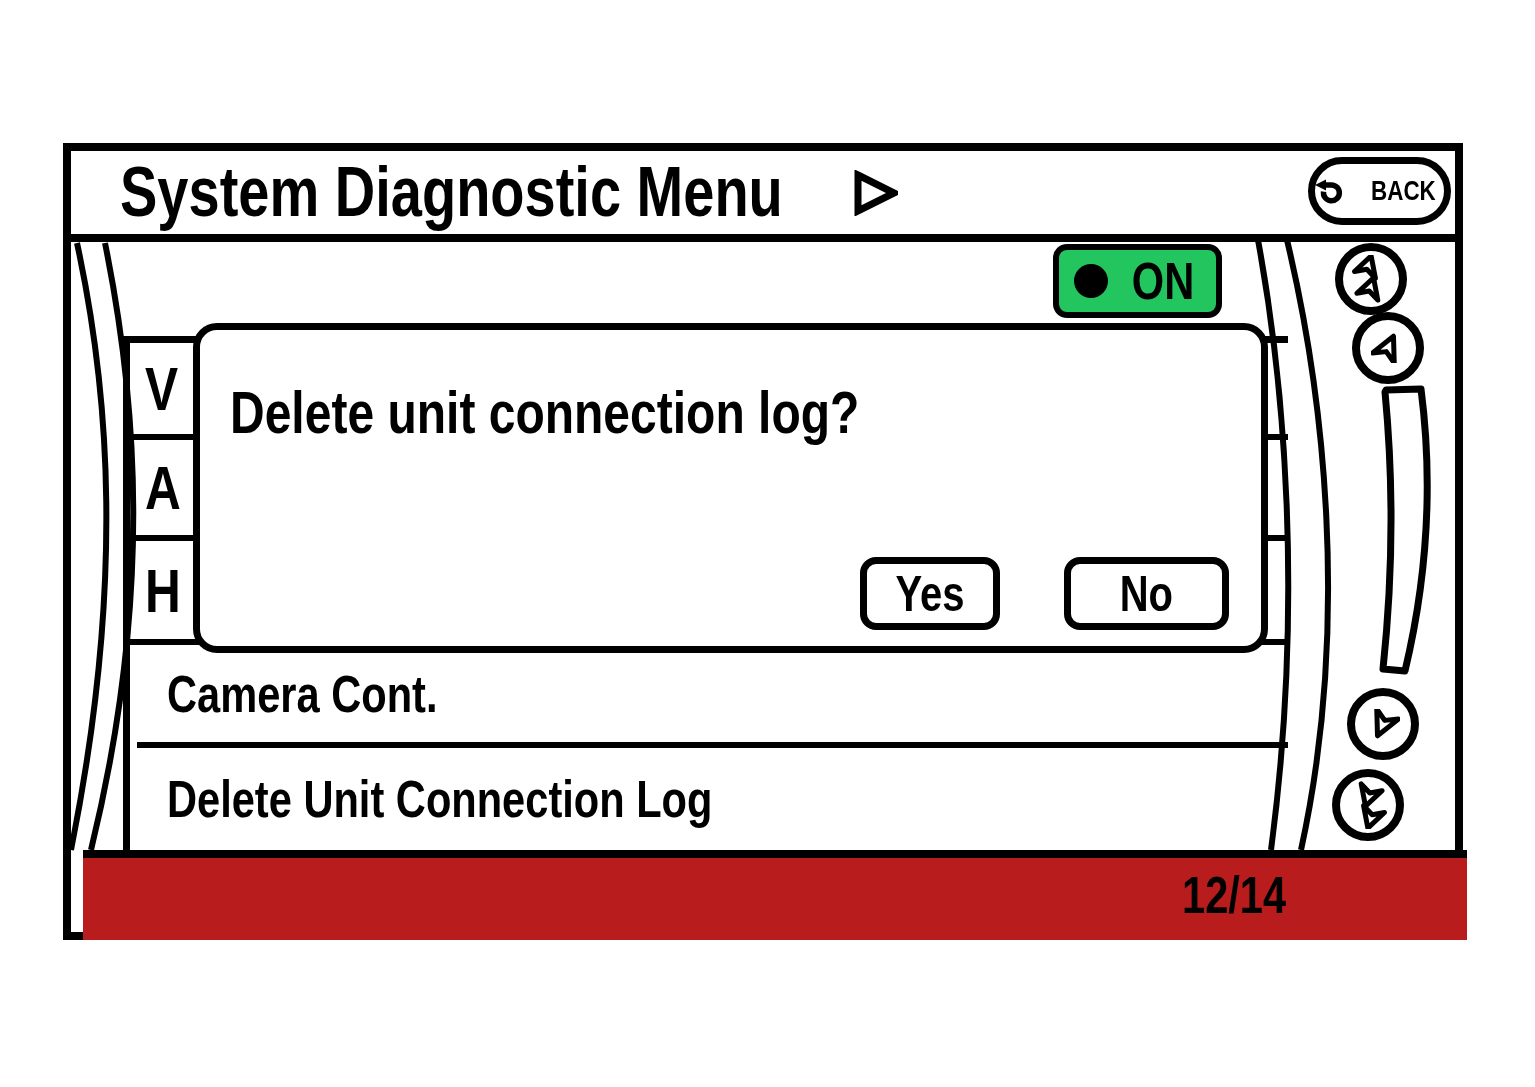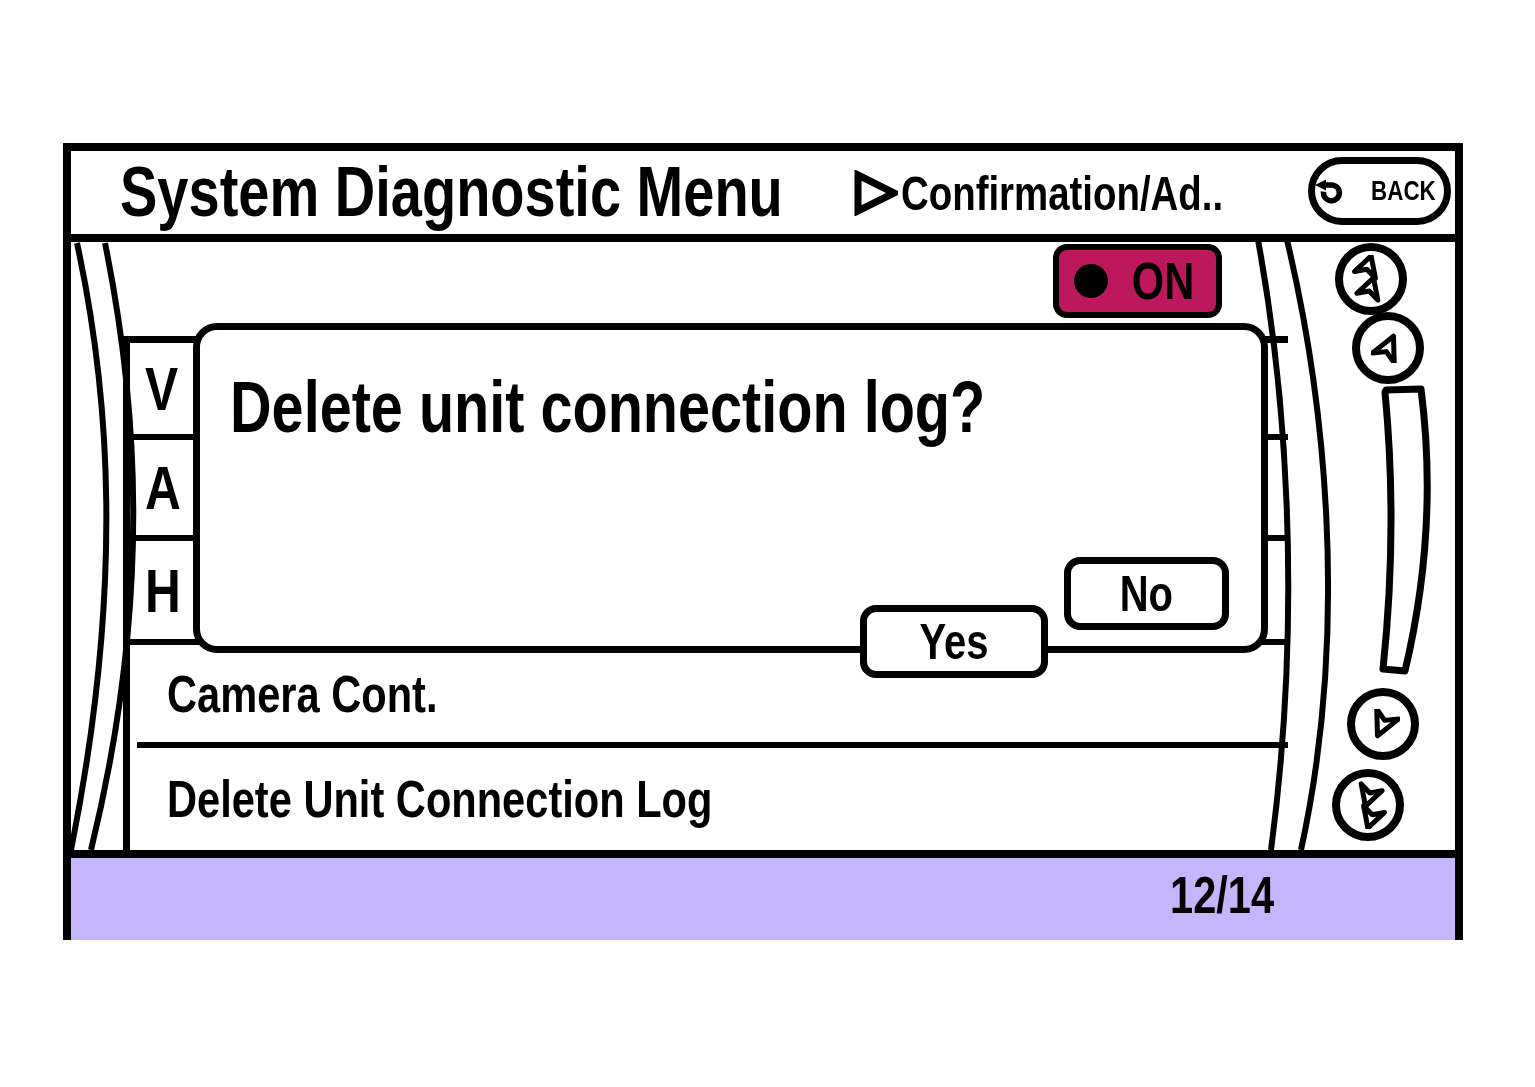--- a/index.html
+++ b/index.html
@@ -17,21 +17,21 @@
   .title-main{position:absolute;left:49px;top:0;height:68px;line-height:83px;font-size:70px;}
   .crumb-tri{position:absolute;left:781px;top:19px;width:46px;height:46px;}
   .title-sub{position:absolute;left:830px;top:0;height:83px;line-height:86px;font-size:48px;}
   .back-btn{position:absolute;left:1237px;top:6px;width:143px;height:68px;border:7px solid #000;
             border-radius:36px;box-sizing:border-box;background:#fff;display:flex;align-items:center;
             justify-content:center;gap:20px;}
   .back-label{font-size:28px;letter-spacing:0px;}
 
   
   .on-btn{position:absolute;left:982px;top:93px;width:169px;height:74px;border:6px solid #000;
-          border-radius:14px;box-sizing:border-box;background:#be185d;display:flex;align-items:center;
+          border-radius:14px;box-sizing:border-box;background:#22c55e;display:flex;align-items:center;
           justify-content:center;gap:16px;z-index:3;}
   .on-dot{width:34px;height:34px;border-radius:50%;background:#000;}
   .on-label{font-size:52px;line-height:1;}
 
   
   .list{position:absolute;left:52px;top:185px;width:1165px;height:514px;border-top:7px solid #000;
         border-left:7px solid #000;box-sizing:border-box;z-index:1;background:#fff;}
   .row{box-sizing:border-box;border-bottom:6px solid #000;display:flex;align-items:center;background:#fff;}
   .row.letter{padding-left:15px;font-size:62px;}
   .row.item{padding-left:30px;font-size:52px;margin-left:7px;}
@@ -45,48 +45,45 @@
   .circle-btn{position:absolute;width:72px;height:72px;border:8px solid #000;border-radius:50%;
               box-sizing:border-box;background:#fff;z-index:3;display:flex;align-items:center;justify-content:center;}
   .cb-dblup{left:1264px;top:92px;}
   .cb-up{left:1281px;top:161px;}
   .cb-down{left:1276px;top:537px;}
   .cb-dbldown{left:1261px;top:618px;}
 
   
   .dialog{position:absolute;left:122px;top:172px;width:1075px;height:330px;border:7px solid #000;
           border-radius:24px;box-sizing:border-box;background:#fff;z-index:5;}
-  .dialog-msg{position:absolute;left:30px;top:36px;font-size:72px;}
+  .dialog-msg{position:absolute;left:30px;top:48px;font-size:60px;}
   .dlg-btn{position:absolute;top:227px;height:73px;border:7px solid #000;border-radius:16px;
            box-sizing:border-box;background:#fff;display:flex;align-items:center;justify-content:center;
            font-size:50px;}
-  .dlg-yes{left:660px;width:188px;margin-top:48px;}
+  .dlg-yes{left:660px;width:140px;}
   .dlg-no{left:864px;width:165px;}
 
   
-  .bottombar{position:absolute;left:0;top:699px;width:1384px;height:82px;border-top:8px solid #000;background:#c4b5fd;z-index:4;}
+  .bottombar{position:absolute;left:12px;top:699px;width:1384px;height:82px;border-top:8px solid #000;background:#b91c1c;z-index:4;}
   .page-ind{position:absolute;left:1001px;top:0;width:300px;height:74px;line-height:74px;
             text-align:center;font-size:52px;}
 </style>
 </head>
 <body>
 
 <div class="canvas">
   <div class="screen">
 
     <div class="titlebar">
       <div class="title-main">
         <span class="cond">System Diagnostic Menu</span>
       </div>
       <svg class="crumb-tri" viewBox="0 0 46 46">
         <polygon points="6,5 42,23 6,41" fill="#fff" stroke="#000" stroke-width="7"></polygon>
       </svg>
-      <div class="title-sub">
-        <span class="cond">Confirmation/Ad..</span>
-      </div>
       <div class="back-btn">
         <svg width="46" height="40" viewBox="0 0 46 40">
           <path d="M 17,10 H 27 A 13,13 0 1 1 14,21" fill="none" stroke="#000" stroke-width="9"></path>
           <polygon points="0,10 18,1 18,19" fill="#000"></polygon>
         </svg>
         <span class="back-label cond-c">BACK</span>
       </div>
     </div>
 
     <div class="on-btn">

